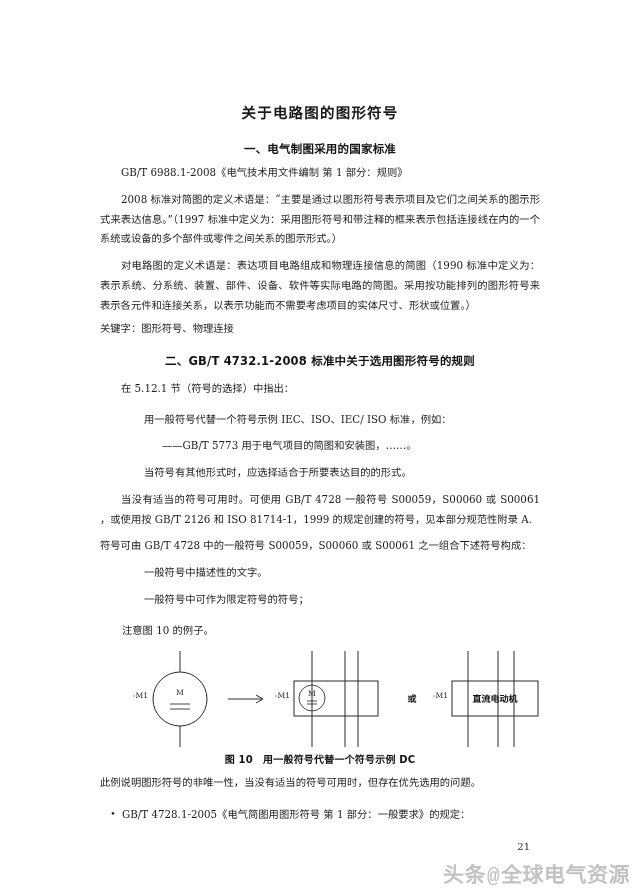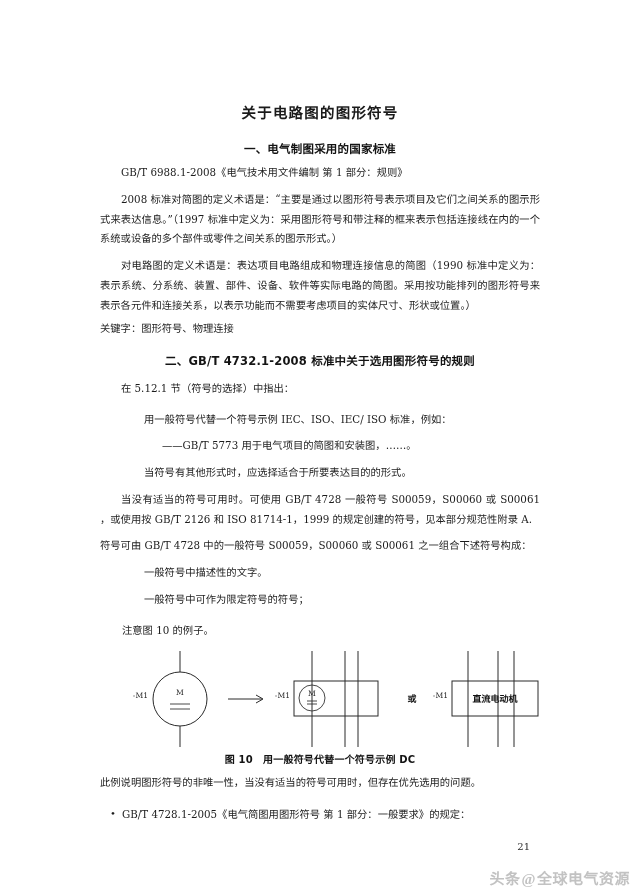--- a/index.html
+++ b/index.html
@@ -162,25 +162,25 @@
     font-size: 10px;
     color: #2a2a2a;
     font-family: "DejaVu Serif", "Liberation Serif", serif;
   }
 
   
   .watermark {
     position: absolute;
     right: 10px;
     bottom: 8px;
-    font-size: 15px;
+    font-size: 21px;
     font-weight: bold;
     color: #bdbdbd;
     letter-spacing: 0.5px;
-    font-family: Liberation Serif, serif;
+    font-family: Liberation Mono, monospace;
     white-space: nowrap;
     opacity: 0.92;
   }
   .watermark .wm-at {
     font-weight: bold;
     padding: 0 1px;
   }
 </style>
 </head>
 <body>

